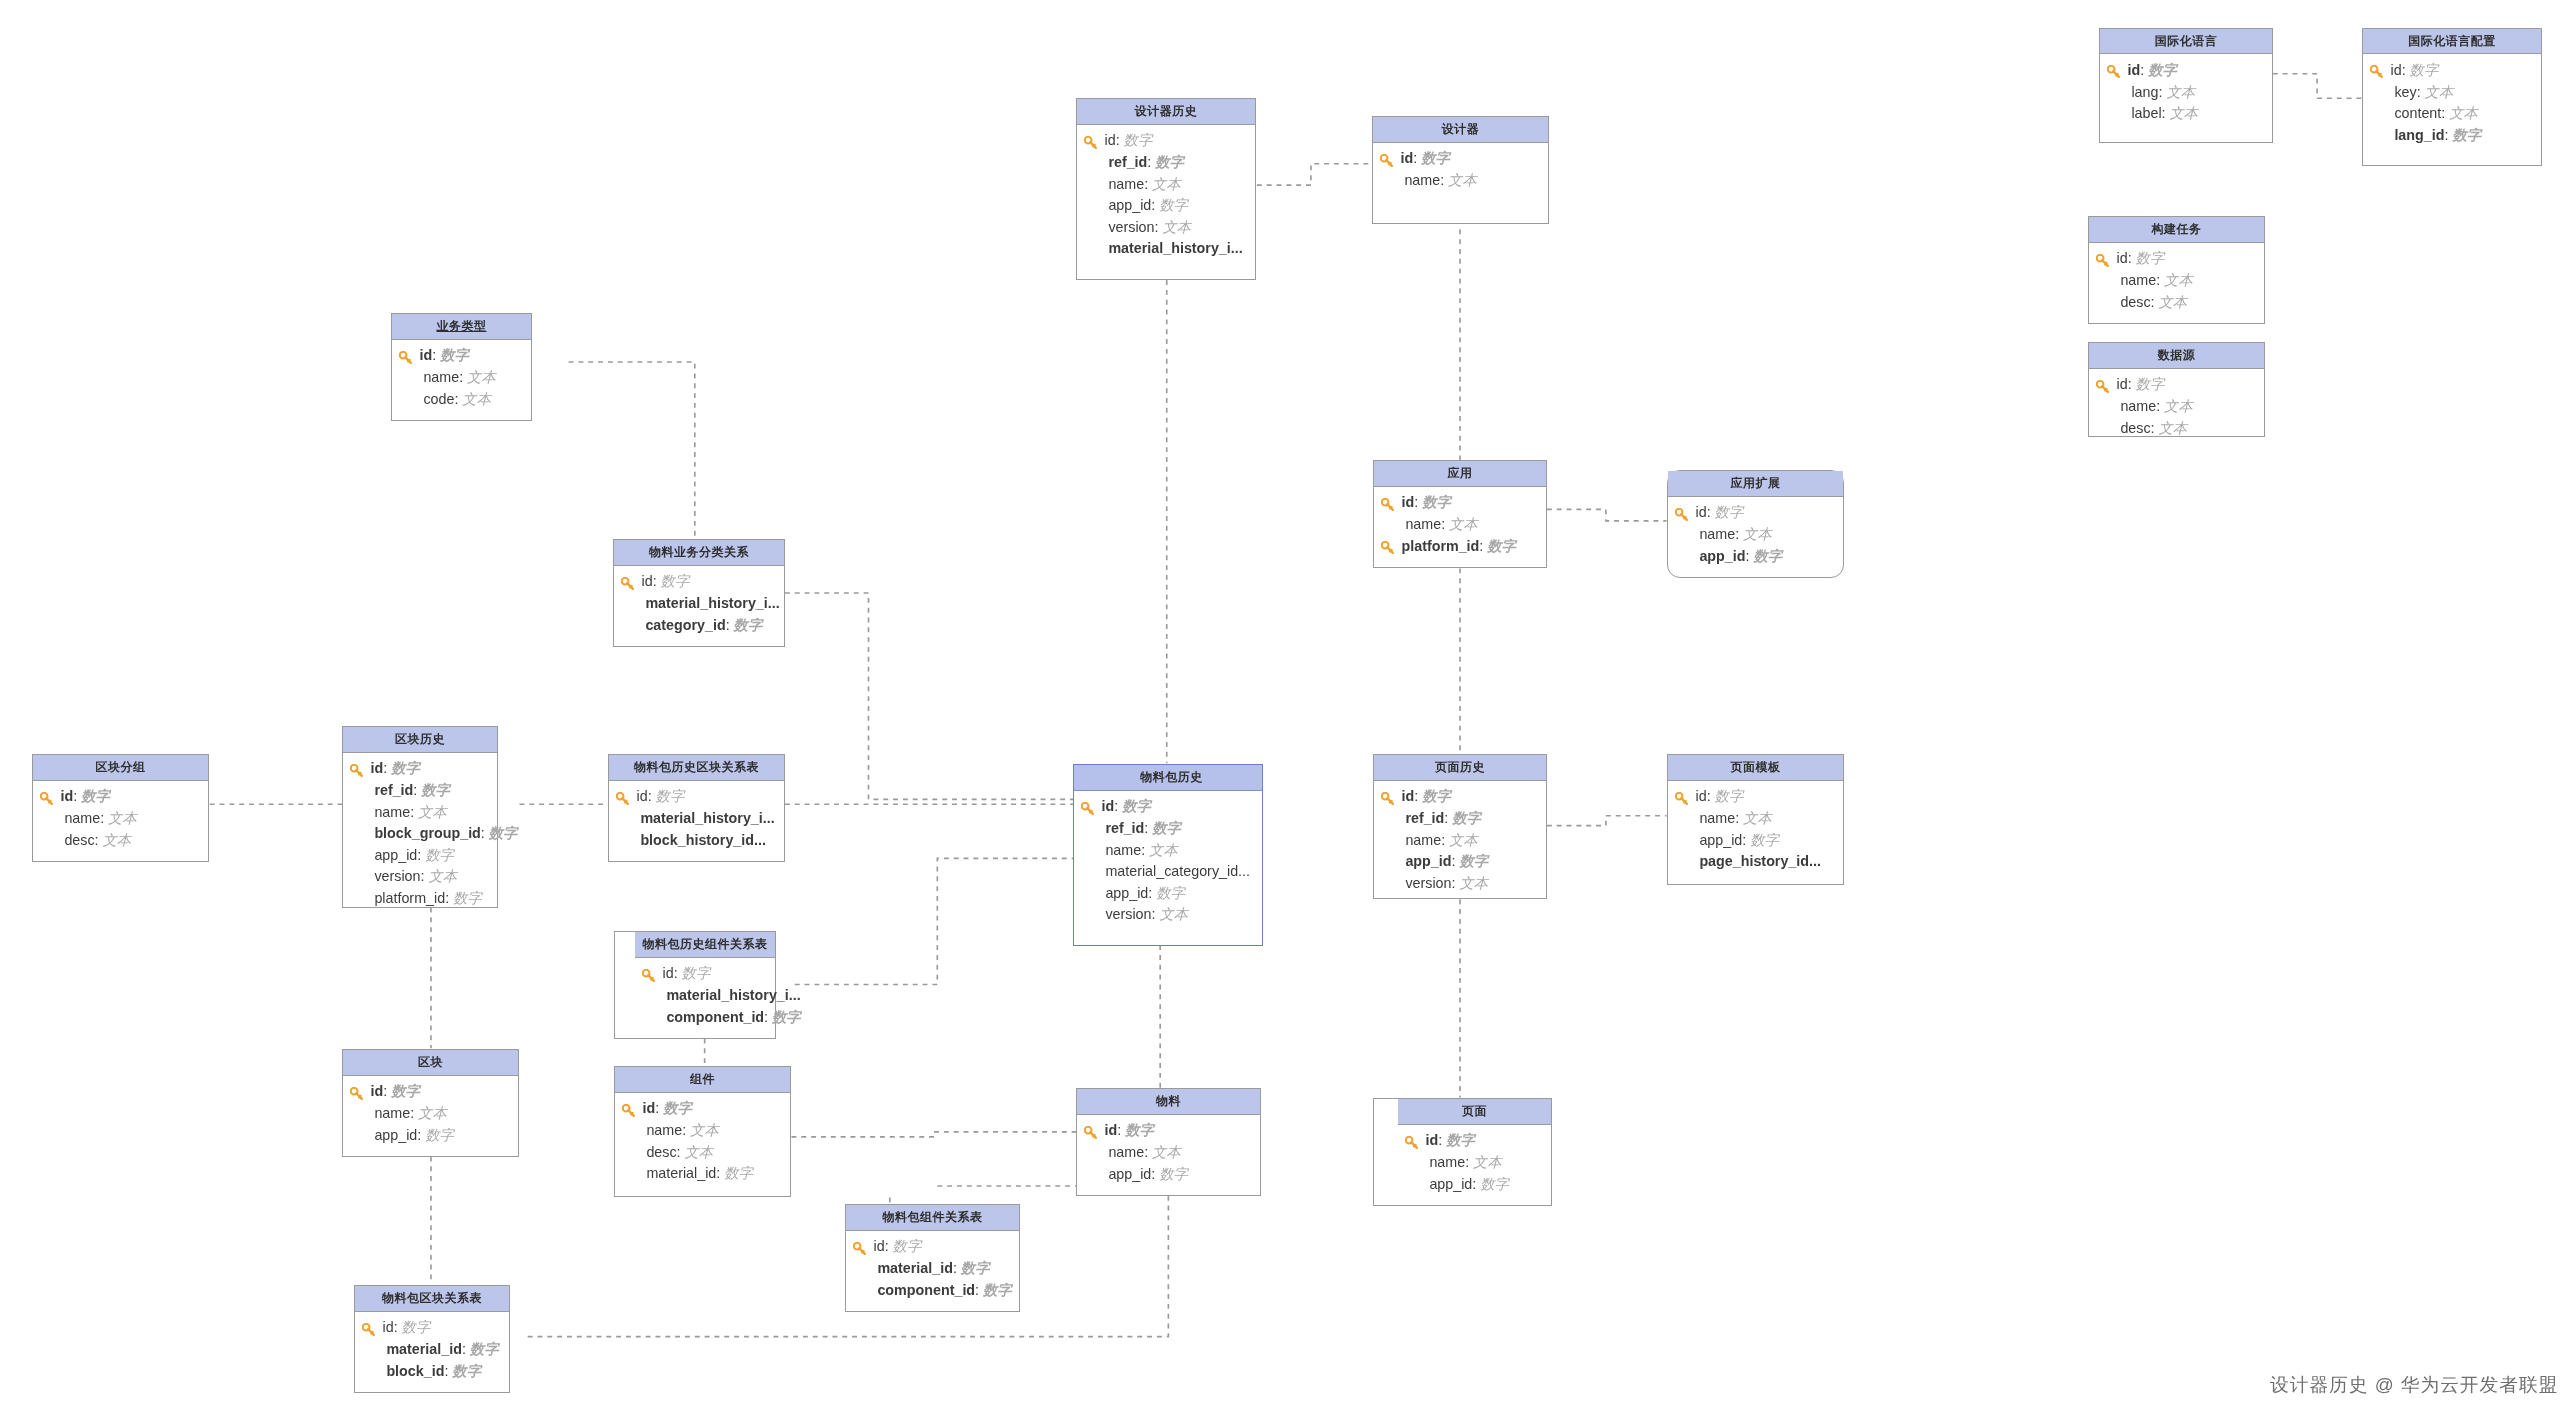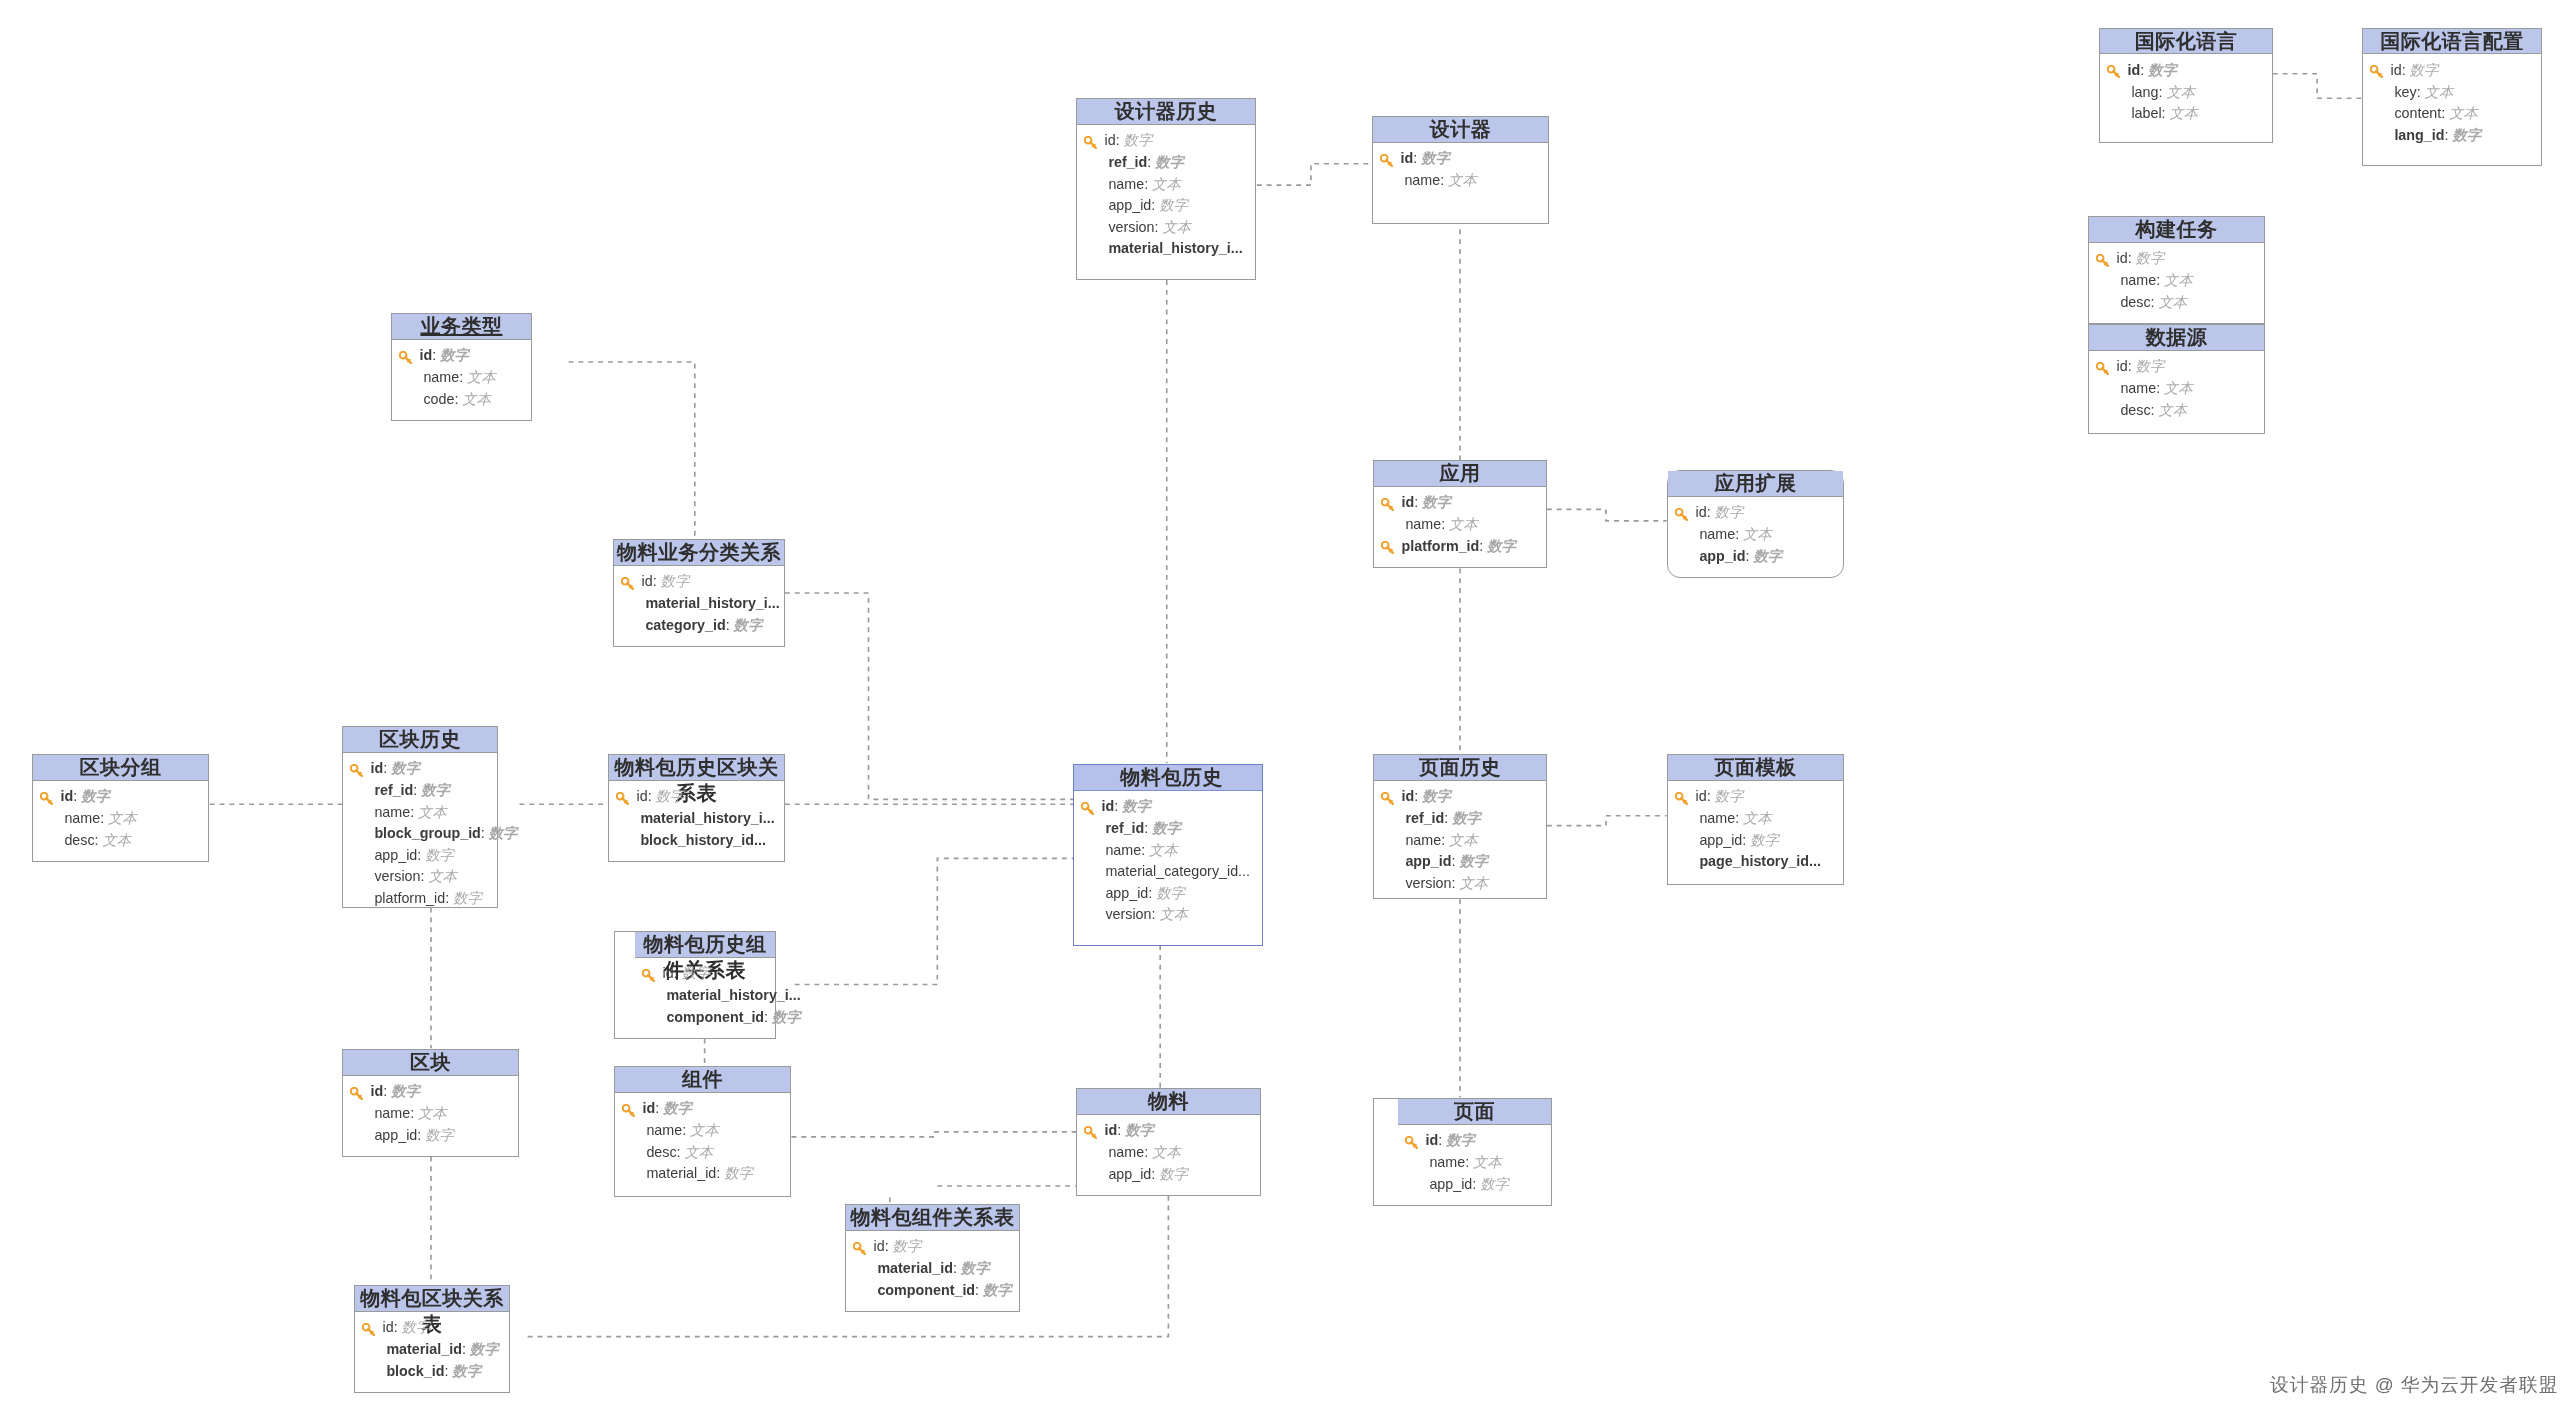--- a/index.html
+++ b/index.html
@@ -17,21 +17,21 @@
     box-sizing:border-box;
     box-shadow:0 0 0 0 rgba(0,0,0,0);
   }
   .entity.sel{ border:1px solid #6a7fc4; }
   .entity .ehead{
     background:#bcc6ea;
     border-bottom:1px solid #9a9a9a;
     height:25.6px;
     line-height:25.6px;
     text-align:center;
-    font-size:20px;
+    font-size:12px;
     font-weight:bold;
     color:#2f2f2f;
     letter-spacing:0.5px;
     box-sizing:border-box;
   }
   .entity.sel .ehead{ background:#b5c1ea; border-bottom:1px solid #8090c8;padding-left:7px;}
   .entity .ehead.ul span{ text-decoration:underline; }
   .entity .ebody{ padding:5.9px 0 7.9px 0; }
   .attr{
     height:21.6px;
@@ -166,21 +166,21 @@
       <div class="ebody">
         <div class="attr"><span class="kw"><svg viewBox="0 0 14 14" width="13.8" height="13.8">
               <circle cx="4.2" cy="4.2" r="3.4" fill="none" stroke="#f0a22e" stroke-width="2"></circle>
               <path d="M6.3 6.3 L12 12" stroke="#f0a22e" stroke-width="2.4" stroke-linecap="round"></path>
               <path d="M9.2 10.6 L10.8 9.0" stroke="#f0a22e" stroke-width="2.2" stroke-linecap="round"></path>
             </svg></span><span class="nm">id</span><span class="colon">: </span><span class="ty">数字</span></div>
         <div class="attr nokey"><span class="nm">name</span><span class="colon">: </span><span class="ty">文本</span></div>
         <div class="attr nokey"><span class="nm">desc</span><span class="colon">: </span><span class="ty">文本</span></div>
       </div>
     </div>
-    <div class="entity" style="left: 2088px; top: 324px; width: 177px; height: 110px;">
+    <div class="entity" style="left: 2088px; top: 342px; width: 177px; height: 95px;">
       <div class="ehead"><span>数据源</span></div>
       <div class="ebody">
         <div class="attr"><span class="kw"><svg viewBox="0 0 14 14" width="13.8" height="13.8">
               <circle cx="4.2" cy="4.2" r="3.4" fill="none" stroke="#f0a22e" stroke-width="2"></circle>
               <path d="M6.3 6.3 L12 12" stroke="#f0a22e" stroke-width="2.4" stroke-linecap="round"></path>
               <path d="M9.2 10.6 L10.8 9.0" stroke="#f0a22e" stroke-width="2.2" stroke-linecap="round"></path>
             </svg></span><span class="nm">id</span><span class="colon">: </span><span class="ty">数字</span></div>
         <div class="attr nokey"><span class="nm">name</span><span class="colon">: </span><span class="ty">文本</span></div>
         <div class="attr nokey"><span class="nm">desc</span><span class="colon">: </span><span class="ty">文本</span></div>
       </div>

